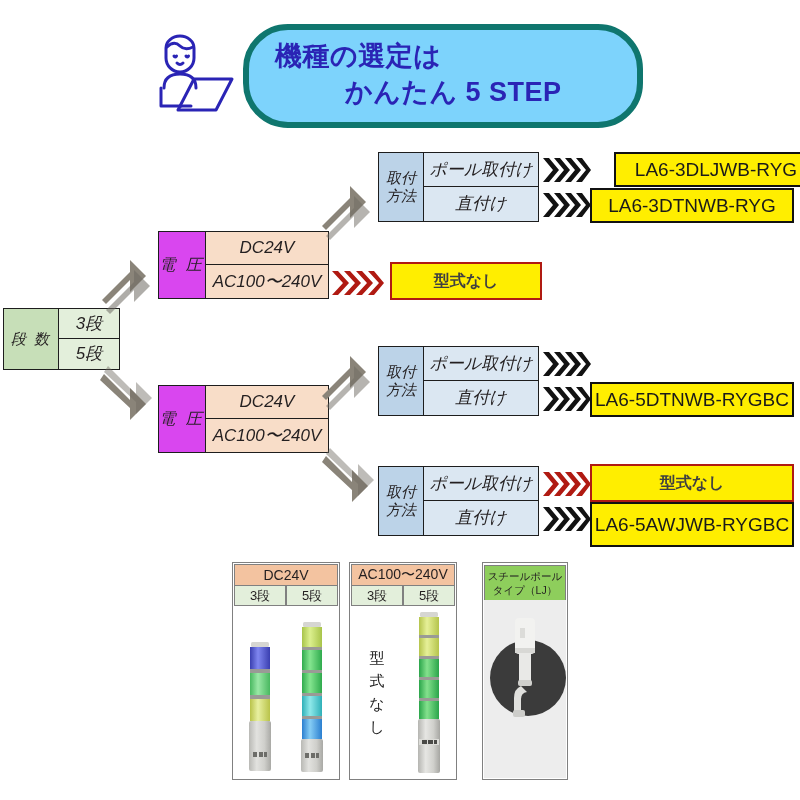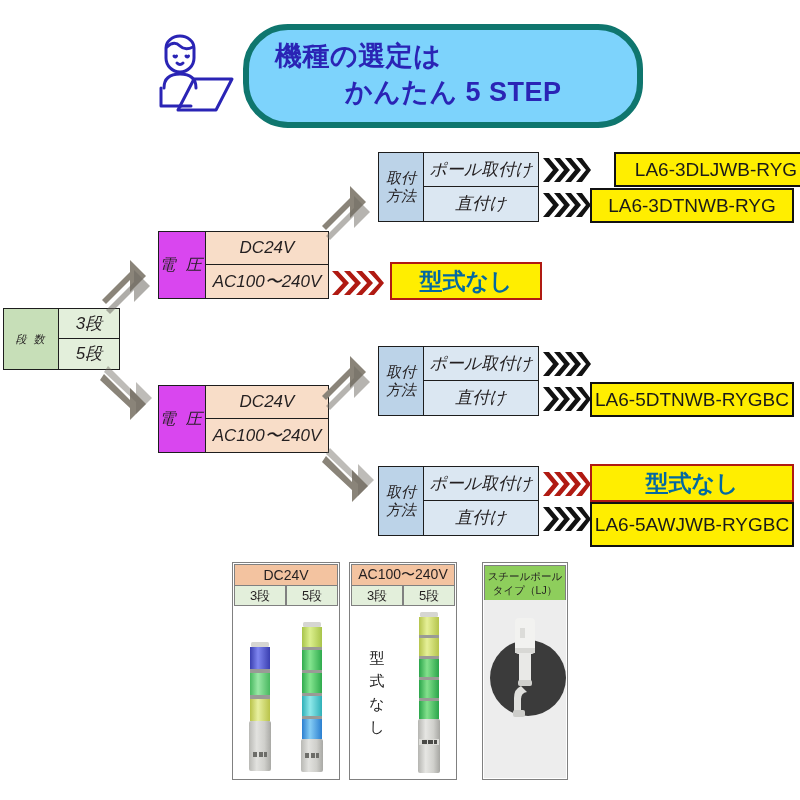--- a/index.html
+++ b/index.html
@@ -40,41 +40,41 @@
     position: absolute;
     border: 1.6px solid #1d1d1d;
     display: flex; align-items: center; justify-content: center;
     text-align: center;
     line-height: 1.12;
     white-space: nowrap;
     font-style: italic;
   }
 
   
-  .g-label { background: #c7dfb8; font-size: 11px; letter-spacing: 2px; }
+  .g-label { background: #c7dfb8; font-size: 15px; letter-spacing: 2px; }
   .g-opt   { background: #e3efdb; font-size: 17px; }
 
   
   .p-label { background: #d946ef; font-size: 16px; letter-spacing: 3px; }
   .p-opt   { background: #f8ddc8; font-size: 17px; }
 
   
   .b-label { background: #bcd3e8; font-size: 15px; line-height: 1.18; }
   .b-opt   { background: #dbe7f2; font-size: 17px; }
 
   
   .model {
     position: absolute;
     background: #ffee00;
     border: 2.6px solid #111111;
     display: flex; align-items: center; justify-content: center;
     font-size: 19px; color: #1a1a1a; white-space: nowrap;
   }
   .model.nomodel {
-    border-color: #b01a12; color: #0369a1; font-weight: bold; font-size: 23px;
+    border-color: #b01a12; color: #404040; font-weight: bold; font-size: 16px;
   }
 
   
   .chev { position: absolute; display: flex; align-items: center; }
   .chev svg { display: block; }
 
   
   .bent { position: absolute; }
 
   

